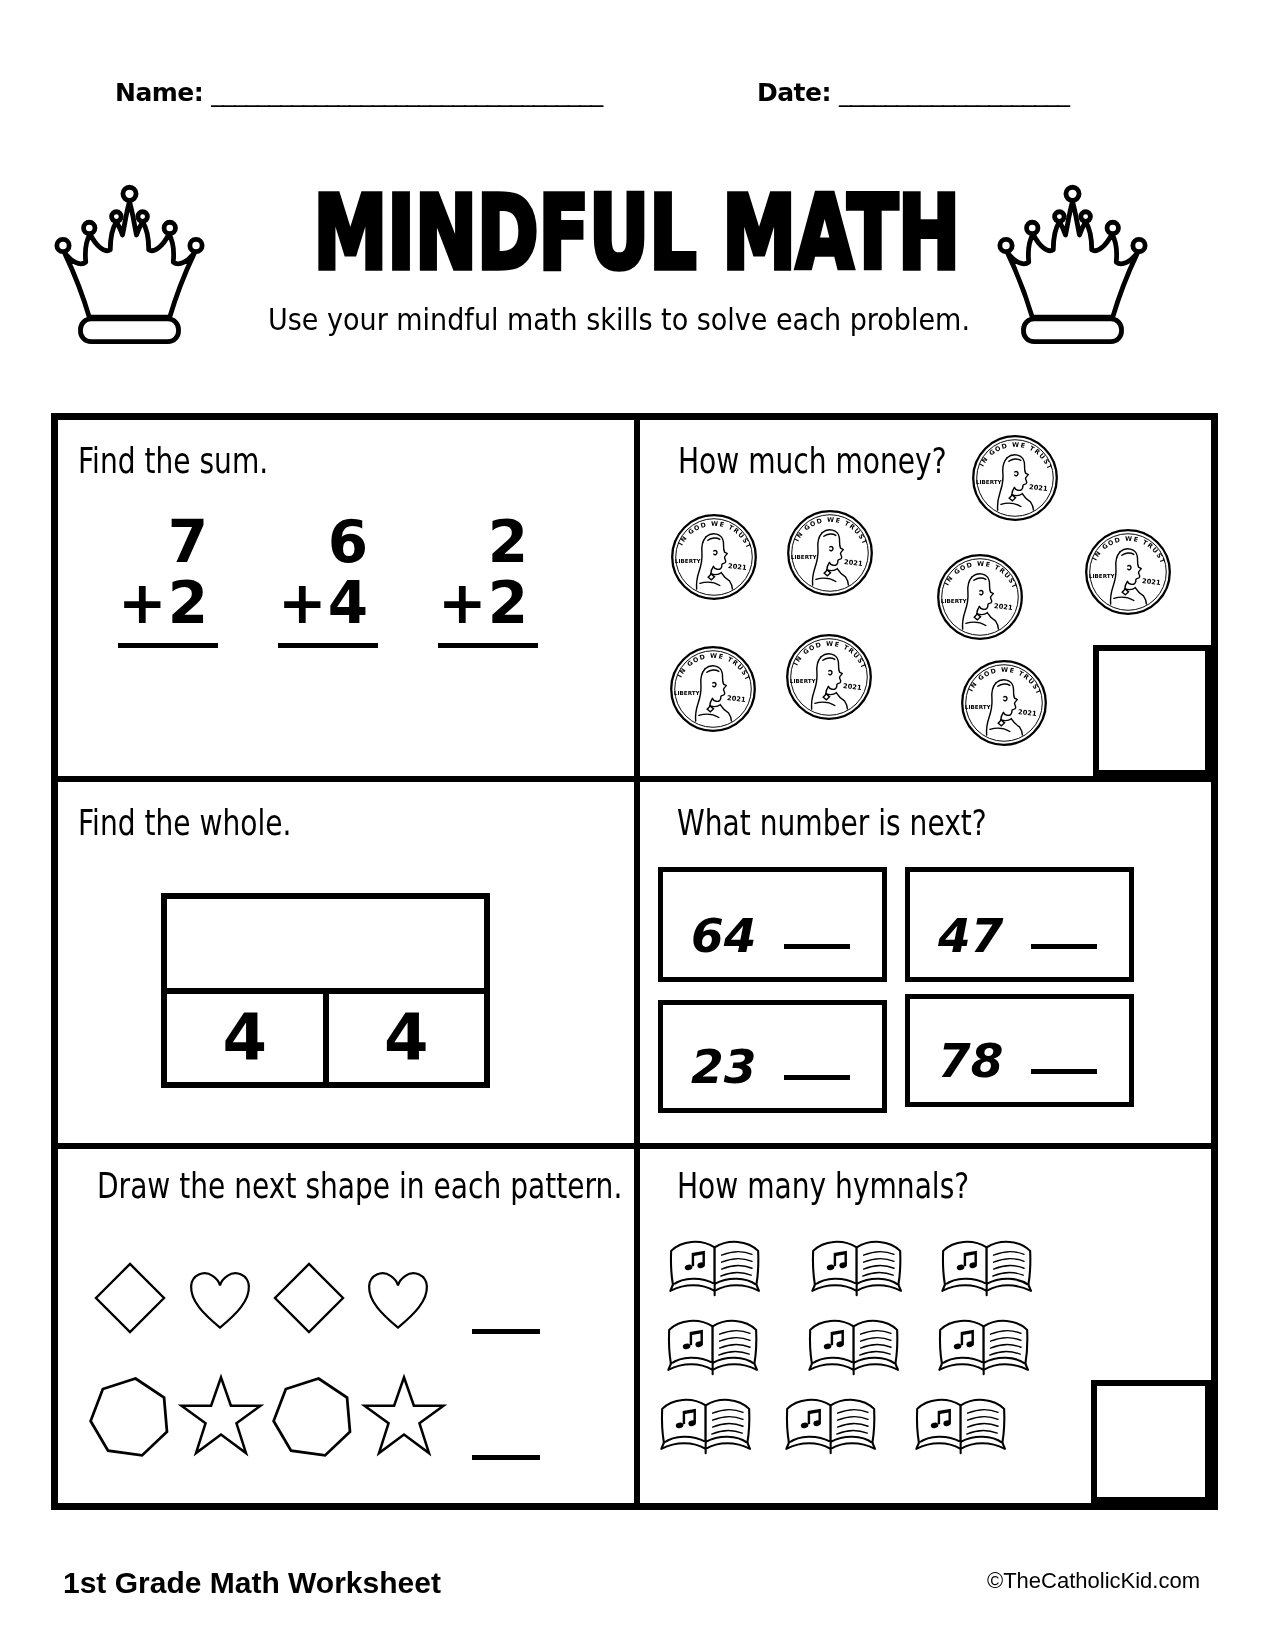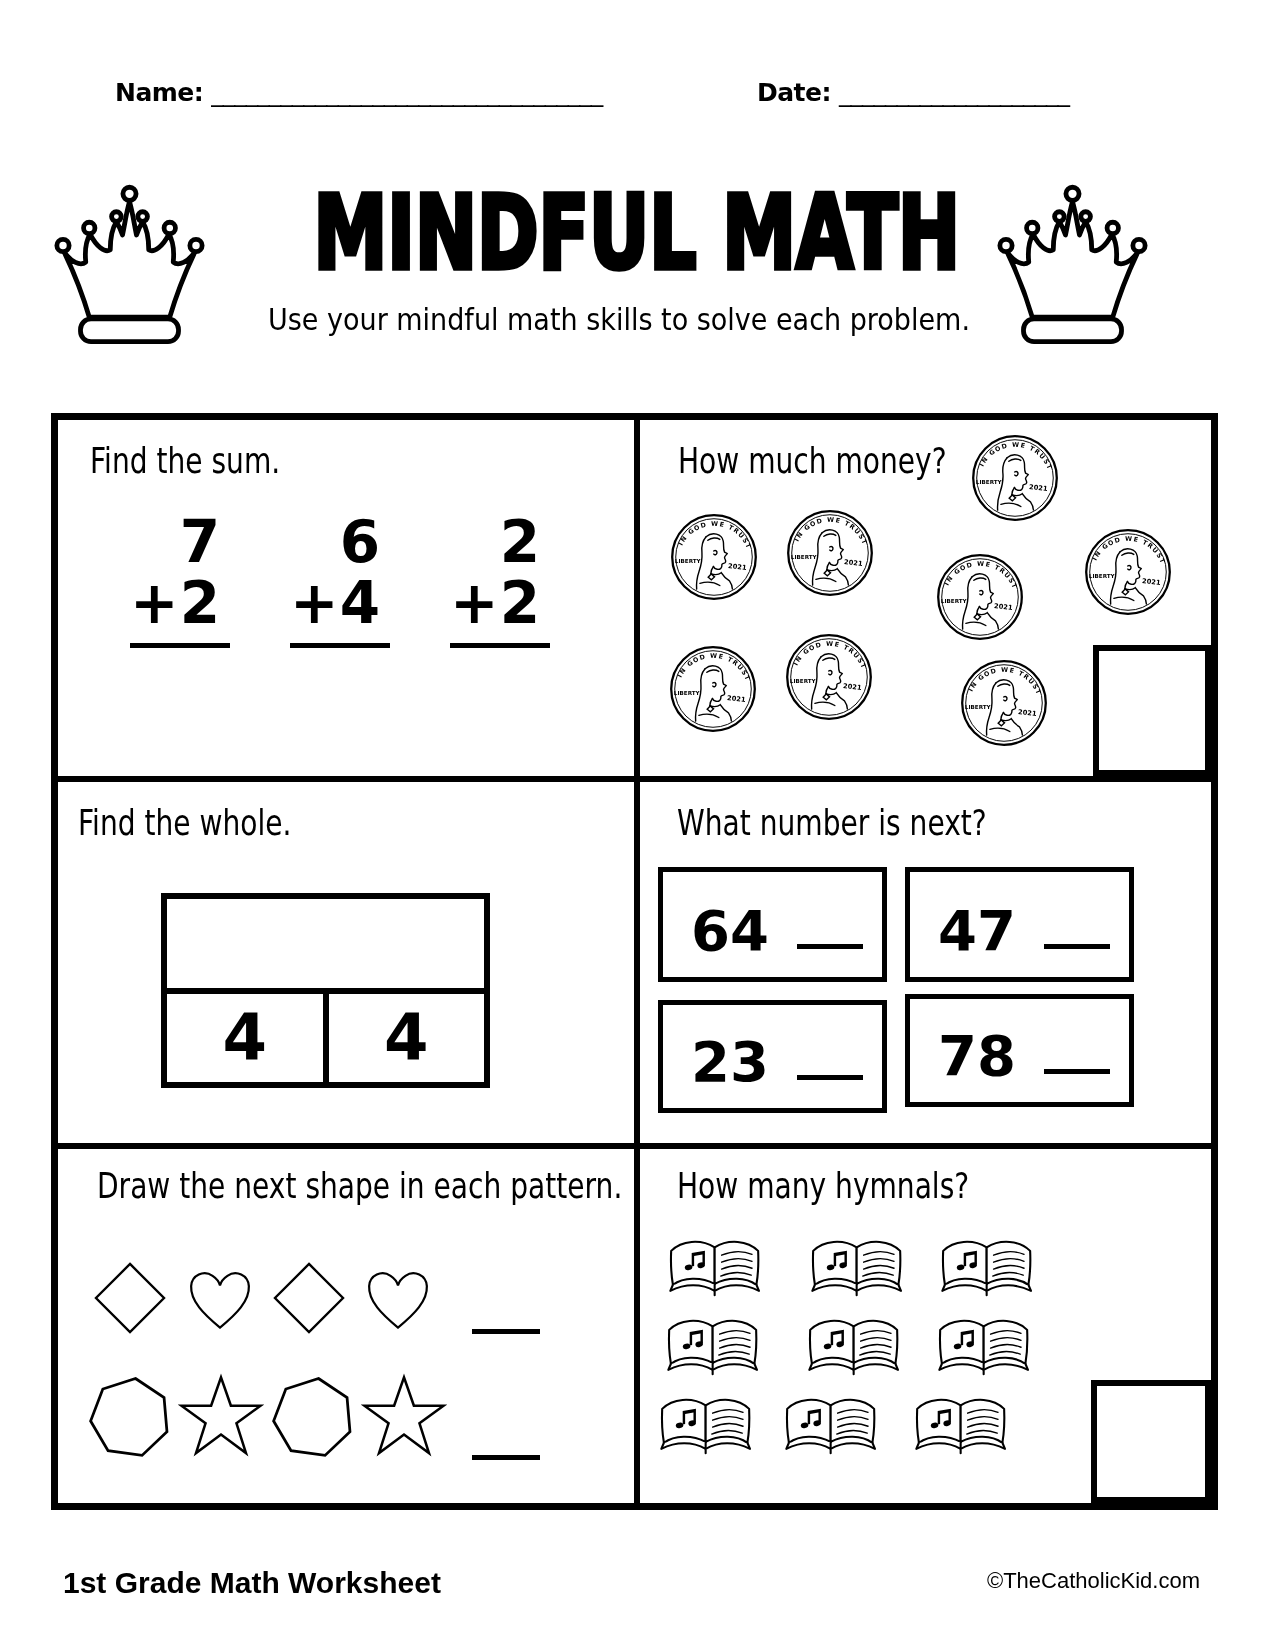--- a/index.html
+++ b/index.html
@@ -40,21 +40,21 @@
   .pw{border:6px solid #000;box-sizing:border-box;}
   .pw-top{height:89px;border-bottom:6px solid #000;}
   .pw-row{display:flex;height:88px;}
   .pw-part{flex:1;display:flex;align-items:center;justify-content:center;
            font-size:64px;font-weight:bold;}
   .pw-part.first{border-right:6px solid #000;}
 
   
   .nb{border:5px solid #000;box-sizing:border-box;display:flex;align-items:flex-end;
       padding:0 0 18px 28px;}
-  .nb-num{font-size:56px;font-weight:bold;line-height:1;}
+  .nb-num{font-size:47px;font-weight:bold;line-height:1;font-style:italic;}
   .nb-line{width:66px;height:5px;background:#000;margin:0 0 10px 28px;}
 
   .blank-line{height:5px;background:#000;}
 
   .shape-svg{position:absolute;}
   .penny-svg{position:absolute;}
   .book-svg{position:absolute;}
 
   .footer-left{font-family:"Liberation Sans",sans-serif;font-weight:bold;font-size:30px;}
   .footer-right{font-family:"Liberation Sans",sans-serif;font-weight:normal;font-size:22px;text-align:right;}
@@ -173,21 +173,21 @@
     </svg>
 
   <div class="abs main-title" style="left:230px;top:183px;">MINDFUL MATH</div>
   <div class="abs subtitle" style="left:230px;top:302px;">Use your mindful math skills to solve each problem.</div>
 
   <div class="abs grid">
     <div class="abs divider" style="left:576px;top:0;width:6px;height:100%;"></div>
     <div class="abs divider" style="left:0;top:356px;width:100%;height:6px;"></div>
     <div class="abs divider" style="left:0;top:723px;width:100%;height:6px;"></div>
 
-    <div class="cell" style="left:12px;top:0;width:576px;height:440px;">
+    <div class="cell" style="left:0;top:0;width:576px;height:440px;">
       <div class="abs cell-title" style="left:20px;top:22px;">
         <span>Find the sum.</span>
       </div>
       <div class="prob" style="left:60px;top:92px;">
         <div class="p-top">7</div>
         <div class="p-bot">
           <span>+</span>
           <span class="digit">2</span>
         </div>
         <div class="p-line"></div>

